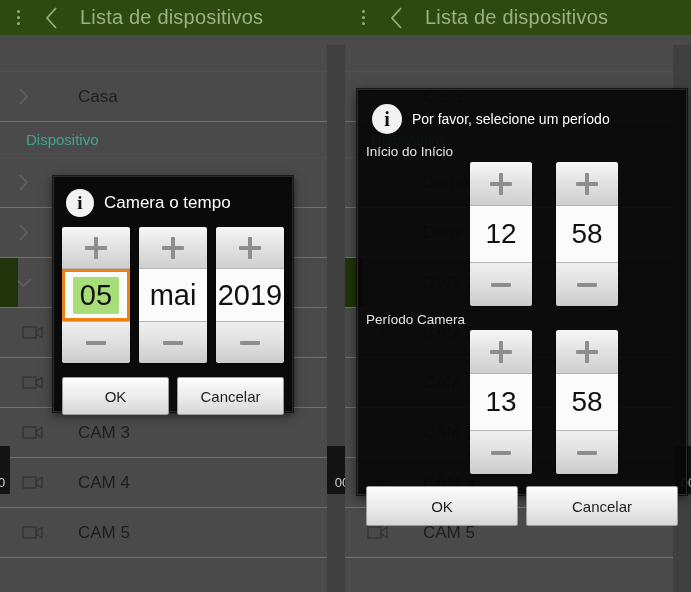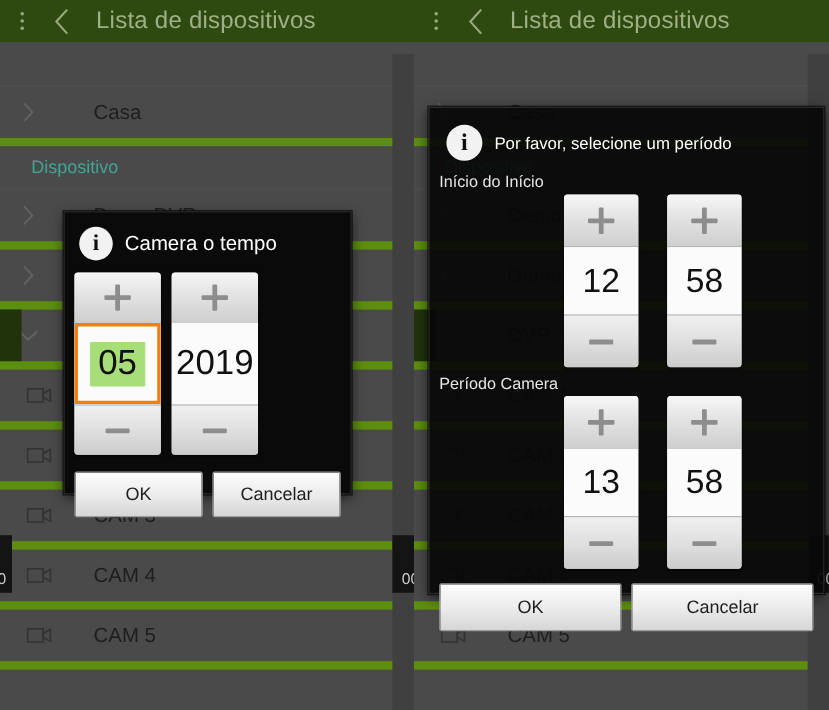--- a/index.html
+++ b/index.html
@@ -33,21 +33,21 @@
   .appbar-back svg { display: block; }
   .appbar-title {
     font-size: 20px; color: #9eb085; letter-spacing: .2px; margin-left: 8px;
     font-weight: 400; white-space: nowrap;
   }
 
   
   .list { position: absolute; top: 45px; left: 0; right: 0; bottom: 0; }
   .list-row {
     position: relative; height: 50px; display: flex; align-items: center;
-    border-bottom: 7px solid #84cc16; color: #2b2b2b; font-size: 17px;
+    border-bottom: 1px solid #84cc16; color: #2b2b2b; font-size: 17px;
   }
   .list-row.partial { height: 27px; border-bottom: 1px solid #747474; }
   .list-row.section {
     height: 36px; font-size: 15px; color: #5eead4; padding-left: 26px;
     background: #6b6b6b; border-bottom: 1px solid #747474;
   }
   .list-row.blank { border-bottom: 1px solid #747474; }
   .row-chevron { width: 46px; display: flex; align-items: center; justify-content: center; }
   .row-camicon { width: 56px; display: flex; align-items: center; justify-content: flex-end; padding-right: 12px; }
   .row-label { padding-left: 32px; }
@@ -108,21 +108,21 @@
   .sp-plus, .sp-minus { position: relative; display: block; }
   .sp-plus { width: 22px; height: 22px; }
   .sp-plus::before, .sp-plus::after {
     content: ""; position: absolute; background: #8d8d8d; border-radius: 1px;
   }
   .sp-plus::before { left: 0; top: 9px; width: 22px; height: 4px; }
   .sp-plus::after  { top: 0; left: 9px; width: 4px; height: 22px; }
   .sp-minus { width: 20px; height: 4px; background: #8d8d8d; border-radius: 1px; }
 
   .sp-value {
-    height: 68px; display: flex; align-items: center; justify-content: center;
+    height: 52px; display: flex; align-items: center; justify-content: center;
     background: #fbfbfb; font-size: 29px; color: #111;
   }
   #dialog-right .sp-value { height: 56px; font-size: 28px; }
   .sp-value.selected {
     box-shadow: inset 0 0 0 3px #f08013;
   }
   .sp-value.selected .sp-text {
     background: #a8de7a; padding: 2px 7px; display: inline-block; border-radius: 1px;
   }
 
@@ -287,20 +287,31 @@
               <span class="sp-plus"></span>
             </div>
           <div class="sp-value selected">
             <span class="sp-text">05</span>
           </div>
           <div class="sp-btn down">
               <span class="sp-minus"></span>
             </div>
         </div>
 
+        <div class="spinner">
+          <div class="sp-btn">
+              <span class="sp-plus"></span>
+            </div>
+          <div class="sp-value">
+            <span class="sp-text">mai</span>
+          </div>
+          <div class="sp-btn down">
+              <span class="sp-minus"></span>
+            </div>
+        </div>
 
         <div class="spinner">
           <div class="sp-btn">
               <span class="sp-plus"></span>
             </div>
           <div class="sp-value">
             <span class="sp-text">2019</span>
           </div>
           <div class="sp-btn down">
               <span class="sp-minus"></span>

